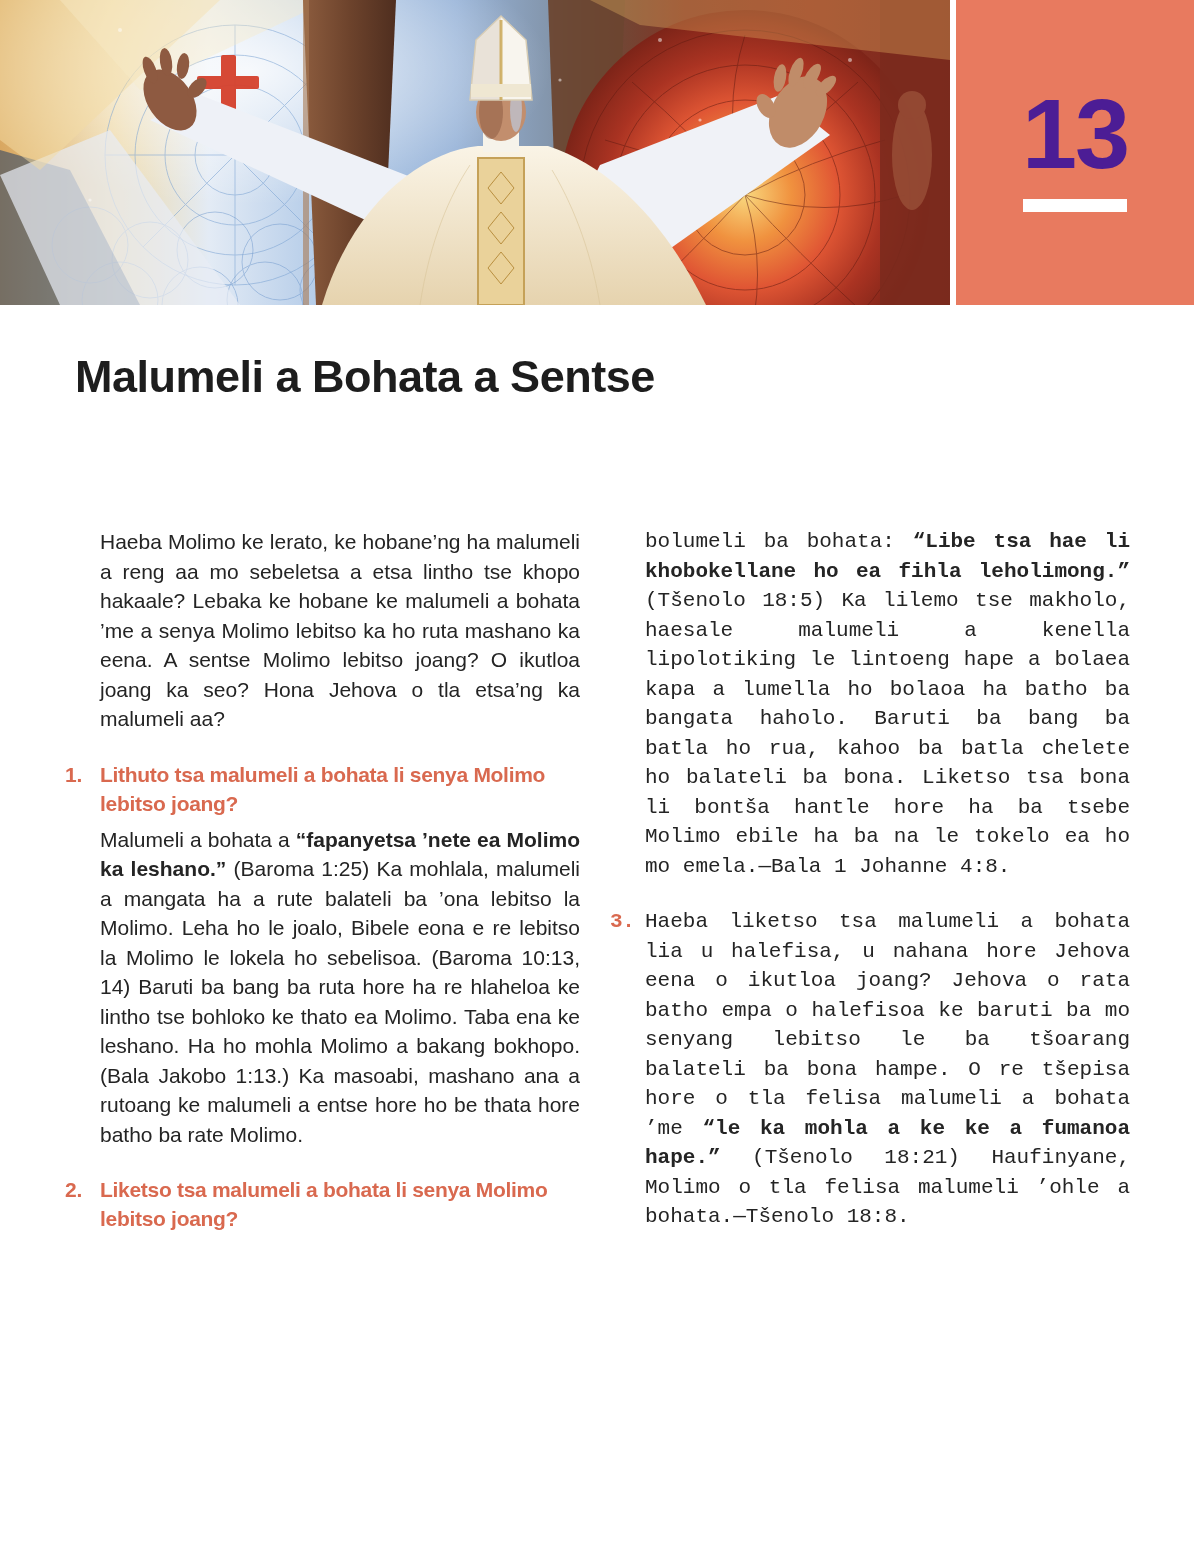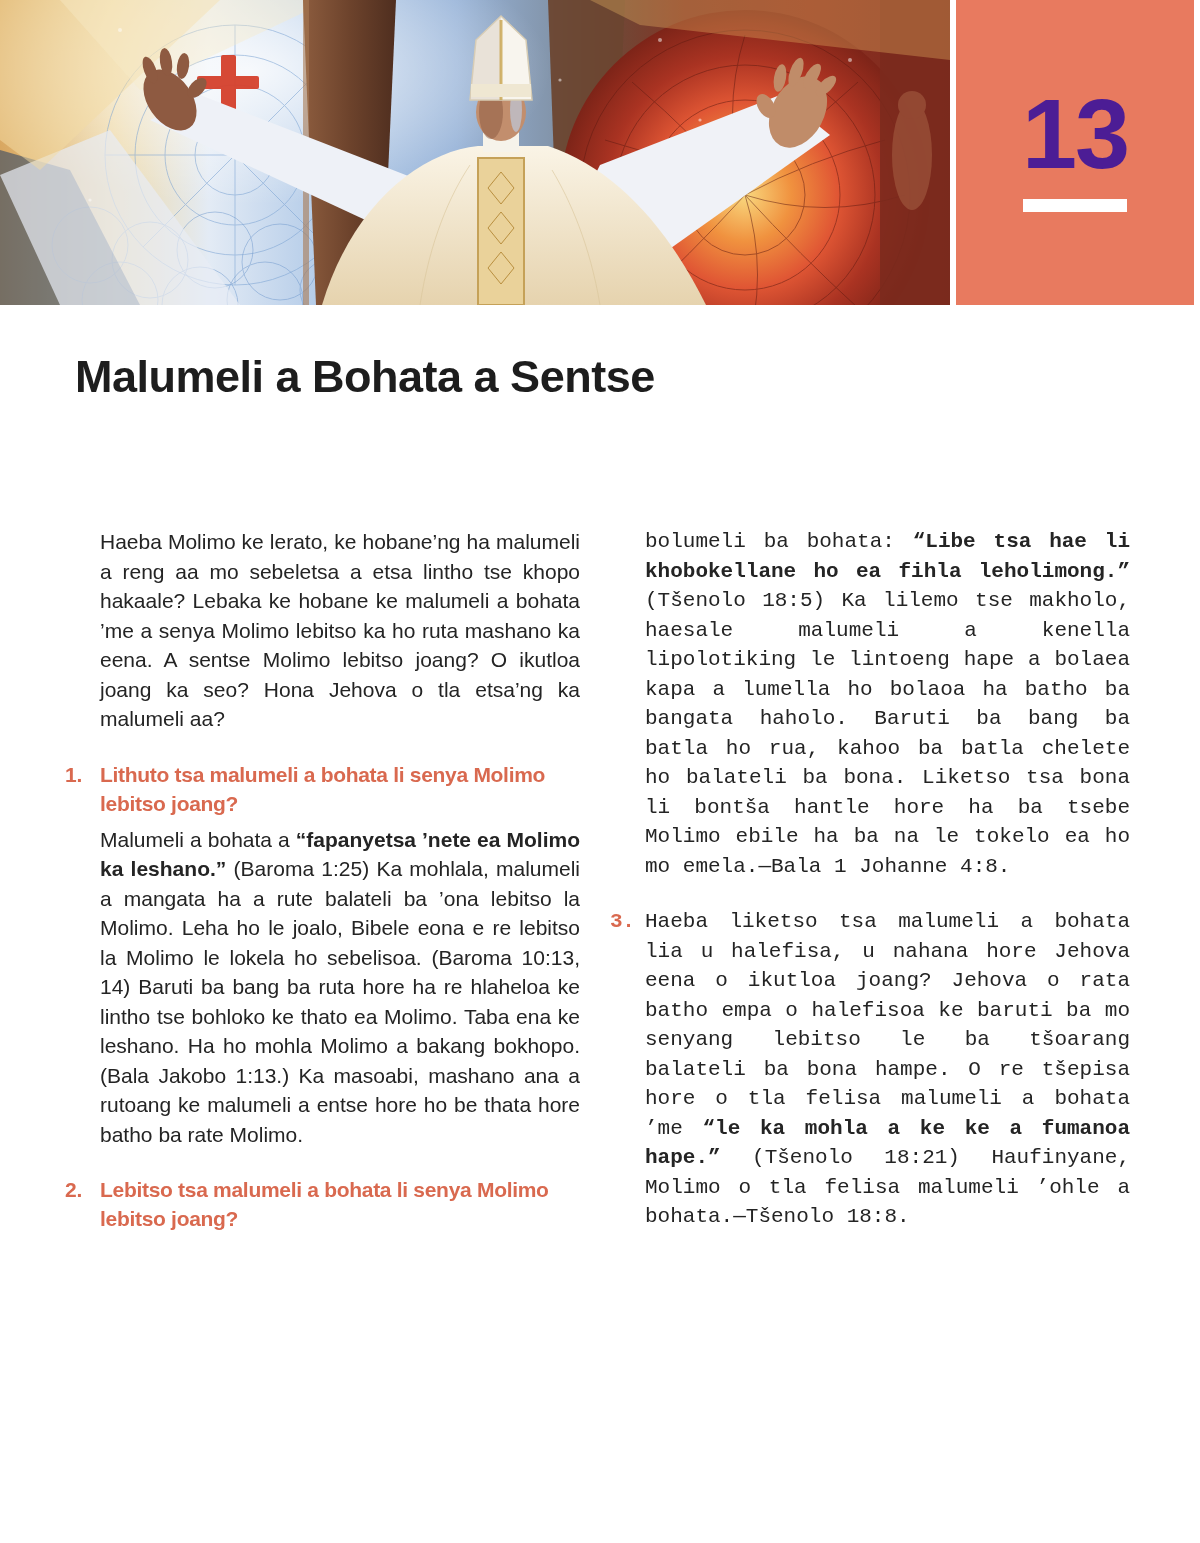--- a/index.html
+++ b/index.html
@@ -218,21 +218,21 @@
   </div>
 
   <div class="page-title">
     <div>Malumeli a Bohata a Sentse</div>
   </div>
 
   <div class="col col-left">
       <div class="block paragraph"><span>Haeba Molimo ke lerato, ke hobane’ng ha malumeli a reng aa mo sebeletsa a etsa lintho tse khopo hakaale? Lebaka ke hobane ke malumeli a bohata ’me a senya Molimo lebitso ka ho ruta mashano ka eena. A sentse Molimo lebitso joang? O ikutloa joang ka seo? Hona Jehova o tla etsa’ng ka malumeli aa?</span></div>
       <div class="block question-heading"><span class="qnum">1.</span><span class="i">Lithuto</span><span> tsa malumeli a bohata li senya Molimo lebitso joang?</span></div>
       <div class="block paragraph"><span>Malumeli a bohata a </span><span class="b">“fapanyetsa ’nete ea Molimo ka leshano.”</span><span> (Baroma 1:25) Ka mohlala, malumeli a mangata ha a rute balateli ba ’ona lebitso la Molimo. Leha ho le joalo, Bibele eona e re lebitso la Molimo le lokela ho sebelisoa. (Baroma 10:13, 14) Baruti ba bang ba ruta hore ha re hlaheloa ke lintho tse bohloko ke thato ea Molimo. Taba ena ke leshano. Ha ho mohla Molimo a bakang bokhopo. (Bala Jakobo 1:13.) Ka masoabi, mashano ana a rutoang ke malumeli a entse hore ho be thata hore batho ba rate Molimo.</span></div>
-      <div class="block question-heading"><span class="qnum">2.</span><span class="i">Lebitso</span><span> tsa malumeli a bohata li senya Molimo lebitso joang?</span></div>
+      <div class="block question-heading"><span class="qnum">2.</span><span class="i">Liketso</span><span> tsa malumeli a bohata li senya Molimo lebitso joang?</span></div>
     </div>
   <div class="col col-right">
       <div class="block paragraph"><span>bolumeli ba bohata: </span><span class="b">“Libe tsa hae li khobokellane ho ea fihla leholimong.”</span><span> (Tšenolo 18:5) Ka lilemo tse makholo, haesale malumeli a kenella lipolotiking le lintoeng hape a bolaea kapa a lumella ho bolaoa ha batho ba bangata haholo. Baruti ba bang ba batla ho rua, kahoo ba batla chelete ho balateli ba bona. Liketso tsa bona li bontša hantle hore ha ba tsebe Molimo ebile ha ba na le tokelo ea ho mo emela.—Bala 1 Johanne 4:8.</span></div>
       <div class="block question-heading"><span class="qnum">3.</span></div>
       <div class="block paragraph"><span>Haeba liketso tsa malumeli a bohata lia u halefisa, u nahana hore Jehova eena o ikutloa joang? Jehova o rata batho empa o halefisoa ke baruti ba mo senyang lebitso le ba tšoarang balateli ba bona hampe. O re tšepisa hore o tla felisa malumeli a bohata ’me </span><span class="b">“le ka mohla a ke ke a fumanoa hape.”</span><span> (Tšenolo 18:21) Haufinyane, Molimo o tla felisa malumeli ’ohle a bohata.—Tšenolo 18:8.</span></div>
     </div>
 
 </div>
 
 </body></html>

